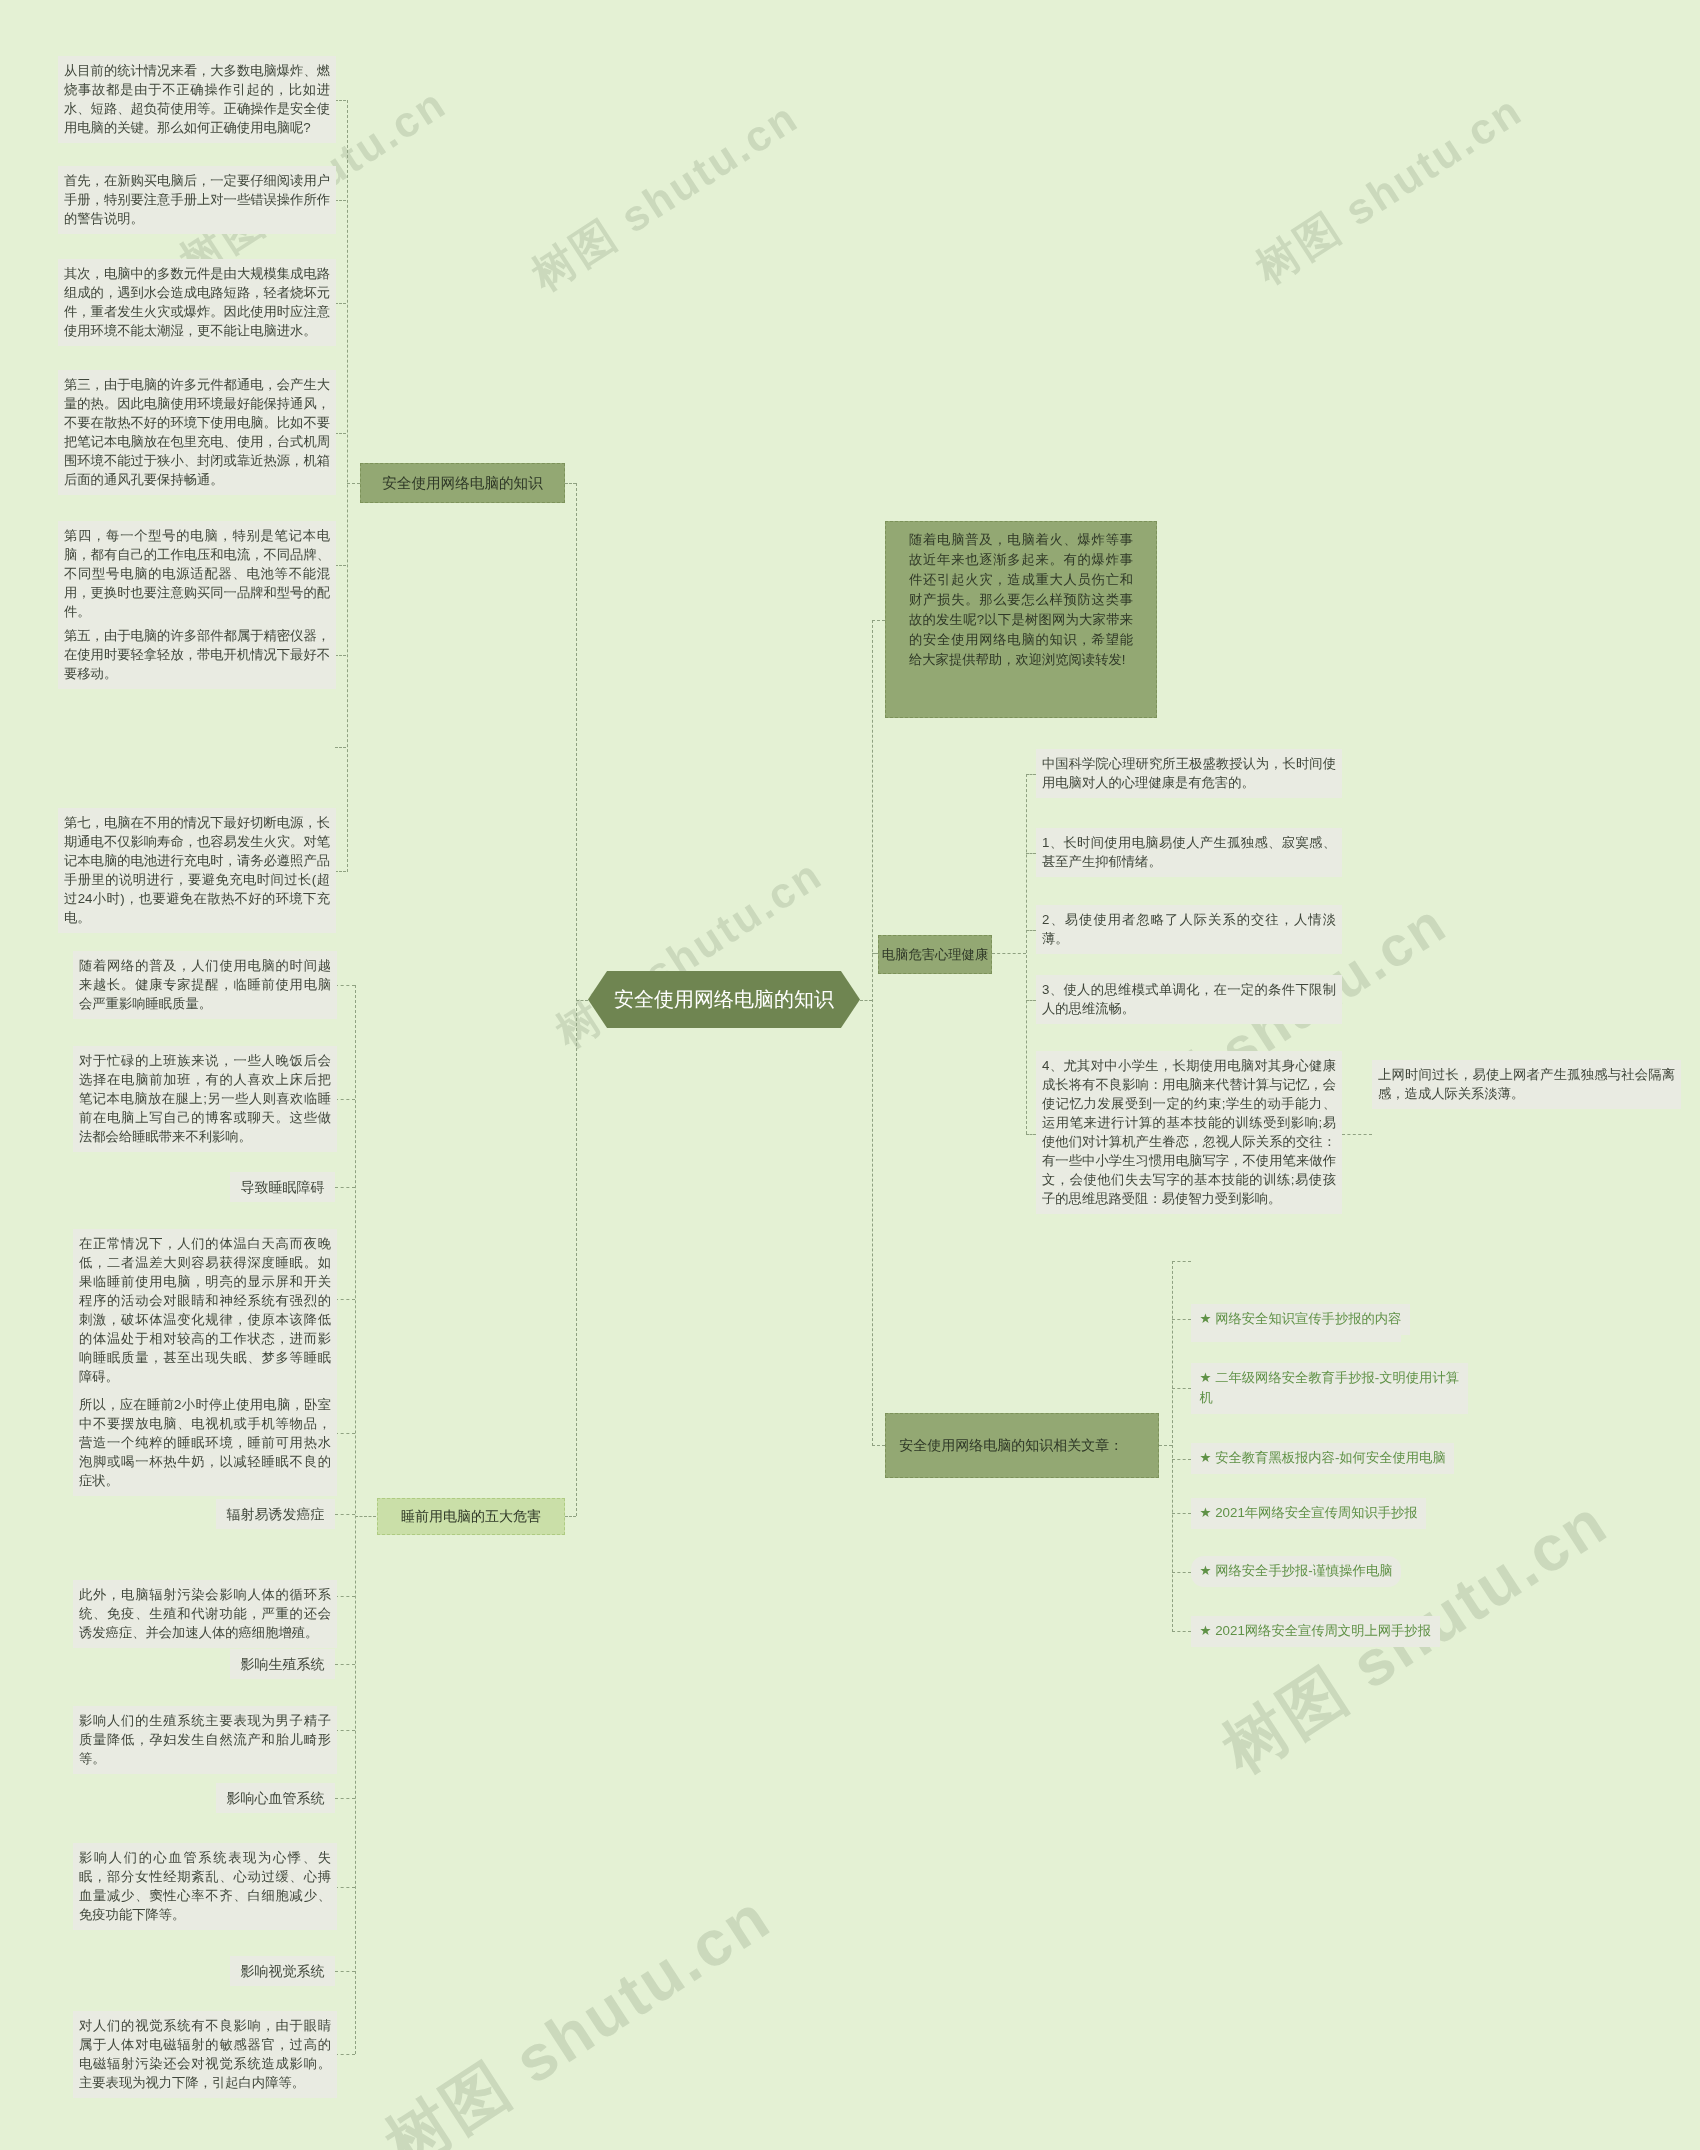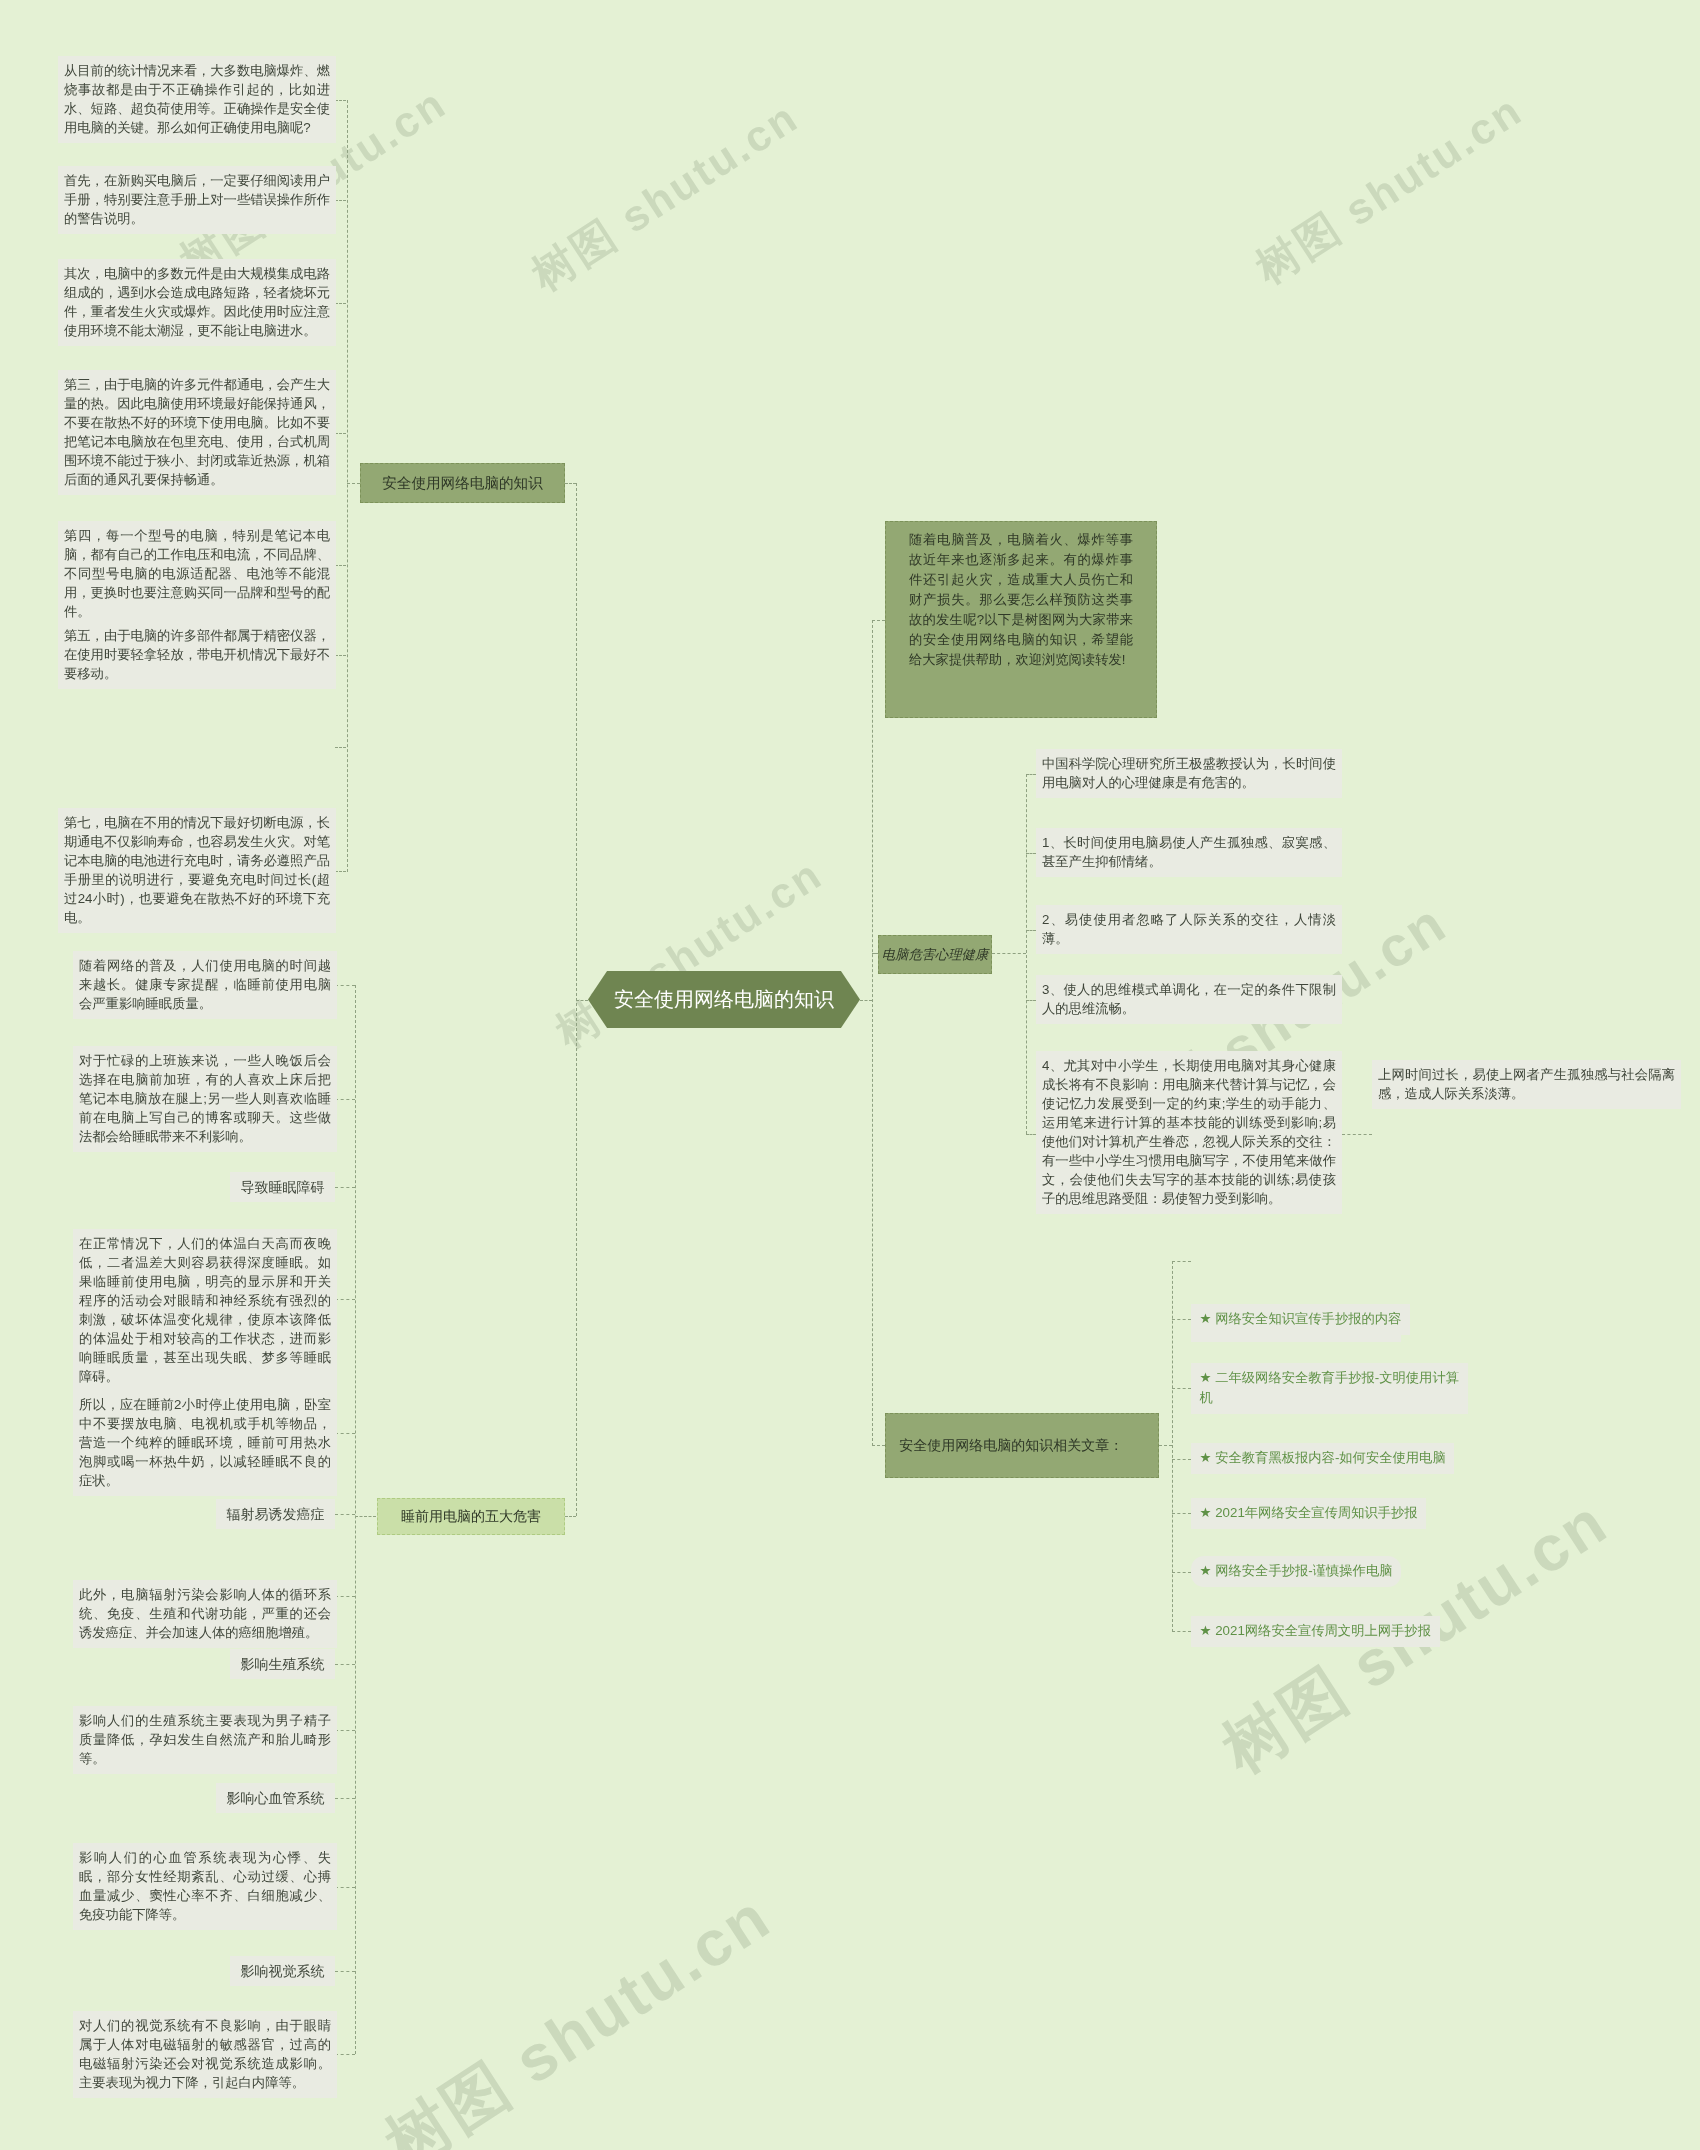--- a/index.html
+++ b/index.html
@@ -119,21 +119,21 @@
   <div class="ch" style="left:1172px;top:1388px;width:18.6px;"></div>
   <div class="ch" style="left:1172px;top:1459px;width:18.6px;"></div>
   <div class="ch" style="left:1172px;top:1513px;width:18.6px;"></div>
   <div class="ch" style="left:1172px;top:1572px;width:18.6px;"></div>
   <div class="ch" style="left:1172px;top:1631px;width:18.6px;"></div>
 
   <div class="hex" style="left:588px;top:971px;width:272px;height:57px;">安全使用网络电脑的知识</div>
 
   <div class="node" style="left:360px;top:463px;width:205px;height:40px;font-size:14.6px;">安全使用网络电脑的知识</div>
   <div class="node node-light" style="left:377px;top:1498px;width:188px;height:37px;font-size:14px;">睡前用电脑的五大危害</div>
-  <div class="node" style="left:878px;top:935px;width:114px;height:39px;font-size:13.3px;font-style:italic;">电脑危害心理健康</div>
+  <div class="node" style="left:878px;top:935px;width:114px;height:39px;font-size:13.3px;">电脑危害心理健康</div>
   <div class="node" style="left:885px;top:1413px;width:274px;height:65px;font-size:14px;justify-content:flex-start;text-align:left;white-space:normal;padding:6.6px 13.3px;line-height:22.6px;">安全使用网络电脑的知识相关文章：</div>
 
   <div class="gblock" style="left:885px;top:521px;width:272px;height:197px;">随着电脑普及，电脑着火、爆炸等事故近年来也逐渐多起来。有的爆炸事件还引起火灾，造成重大人员伤亡和财产损失。那么要怎么样预防这类事故的发生呢?以下是树图网为大家带来的安全使用网络电脑的知识，希望能给大家提供帮助，欢迎浏览阅读转发!</div>
 
   <div class="tb" style="left:58px;top:56px;width:278px;">从目前的统计情况来看，大多数电脑爆炸、燃烧事故都是由于不正确操作引起的，比如进水、短路、超负荷使用等。正确操作是安全使用电脑的关键。那么如何正确使用电脑呢?</div>
   <div class="tb" style="left:58px;top:166px;width:278px;">首先，在新购买电脑后，一定要仔细阅读用户手册，特别要注意手册上对一些错误操作所作的警告说明。</div>
   <div class="tb" style="left:58px;top:259px;width:278px;">其次，电脑中的多数元件是由大规模集成电路组成的，遇到水会造成电路短路，轻者烧坏元件，重者发生火灾或爆炸。因此使用时应注意使用环境不能太潮湿，更不能让电脑进水。</div>
   <div class="tb" style="left:58px;top:370px;width:278px;">第三，由于电脑的许多元件都通电，会产生大量的热。因此电脑使用环境最好能保持通风，不要在散热不好的环境下使用电脑。比如不要把笔记本电脑放在包里充电、使用，台式机周围环境不能过于狭小、封闭或靠近热源，机箱后面的通风孔要保持畅通。</div>
   <div class="tb" style="left:58px;top:521px;width:278px;">第四，每一个型号的电脑，特别是笔记本电脑，都有自己的工作电压和电流，不同品牌、不同型号电脑的电源适配器、电池等不能混用，更换时也要注意购买同一品牌和型号的配件。</div>
   <div class="tb" style="left:58px;top:621px;width:278px;">第五，由于电脑的许多部件都属于精密仪器，在使用时要轻拿轻放，带电开机情况下最好不要移动。</div>

